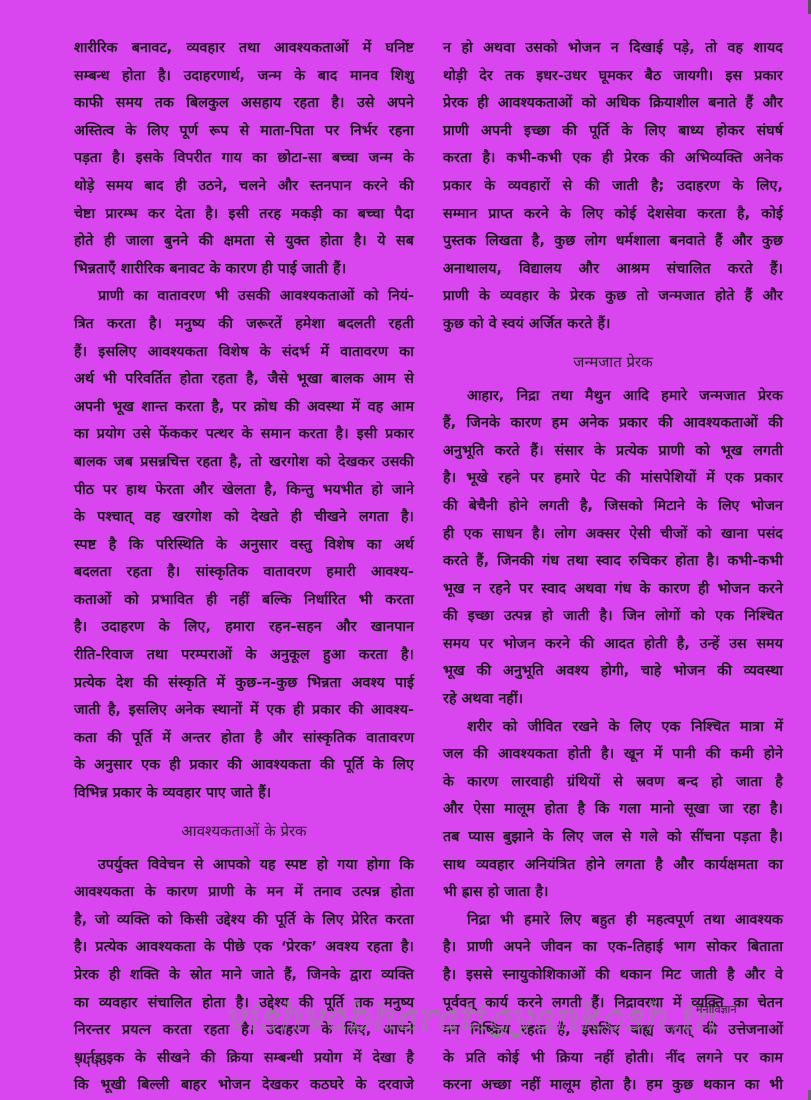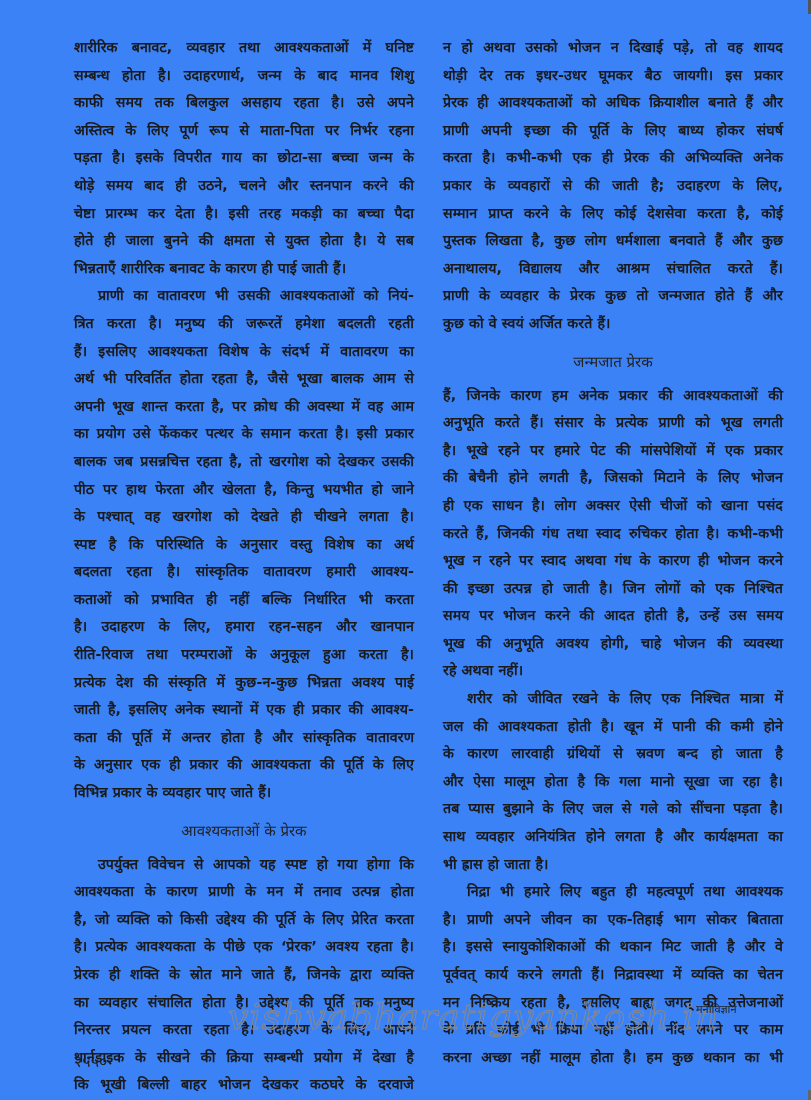--- a/index.html
+++ b/index.html
@@ -1,20 +1,20 @@
 <!DOCTYPE html>
 <html><head>
 <meta charset="utf-8">
 <style>
   html, body { margin: 0; padding: 0; background: #ffffff; }
   body {
     width: 811px; height: 1100px; position: relative; overflow: hidden;
     font-family: "DejaVu Sans", sans-serif; color: #1a1a1a;
   }
-  .page { position: absolute; left: 0; top: 0; width: 811px; height: 1100px; background: #3b82f6; }
+  .page { position: absolute; left: 0; top: 0; width: 811px; height: 1100px; background: #d946ef; }
   .col { position: absolute; top: 34px; }
   .col-left { left: 74px; width: 340px; }
   .col-right { left: 443px; width: 340px; }
   .line {
     font-size: 14.2px; line-height: 27.6px; height: 27.6px;
     white-space: nowrap; font-weight: bold; text-align: justify; text-align-last: justify;
     letter-spacing: 0.1px;
   }
   .line.last { text-align-last: left; }
   .line.indent { padding-left: 24px; }
@@ -96,20 +96,21 @@
         <div class="line">करता है। कभी-कभी एक ही प्रेरक की अभिव्यक्ति अनेक</div>
         <div class="line">प्रकार के व्यवहारों से की जाती है; उदाहरण के लिए,</div>
         <div class="line">सम्मान प्राप्त करने के लिए कोई देशसेवा करता है, कोई</div>
         <div class="line">पुस्तक लिखता है, कुछ लोग धर्मशाला बनवाते हैं और कुछ</div>
         <div class="line">अनाथालय, विद्यालय और आश्रम संचालित करते हैं।</div>
         <div class="line">प्राणी के व्यवहार के प्रेरक कुछ तो जन्मजात होते हैं और</div>
         <div class="line last">कुछ को वे स्वयं अर्जित करते हैं।</div>
       </div>
     <div class="heading">जन्मजात प्रेरक</div>
     <div>
+        <div class="line indent">आहार, निद्रा तथा मैथुन आदि हमारे जन्मजात प्रेरक</div>
         <div class="line">हैं, जिनके कारण हम अनेक प्रकार की आवश्यकताओं की</div>
         <div class="line">अनुभूति करते हैं। संसार के प्रत्येक प्राणी को भूख लगती</div>
         <div class="line">है। भूखे रहने पर हमारे पेट की मांसपेशियों में एक प्रकार</div>
         <div class="line">की बेचैनी होने लगती है, जिसको मिटाने के लिए भोजन</div>
         <div class="line">ही एक साधन है। लोग अक्सर ऐसी चीजों को खाना पसंद</div>
         <div class="line">करते हैं, जिनकी गंध तथा स्वाद रुचिकर होता है। कभी-कभी</div>
         <div class="line">भूख न रहने पर स्वाद अथवा गंध के कारण ही भोजन करने</div>
         <div class="line">की इच्छा उत्पन्न हो जाती है। जिन लोगों को एक निश्चित</div>
         <div class="line">समय पर भोजन करने की आदत होती है, उन्हें उस समय</div>
         <div class="line">भूख की अनुभूति अवश्य होगी, चाहे भोजन की व्यवस्था</div>

